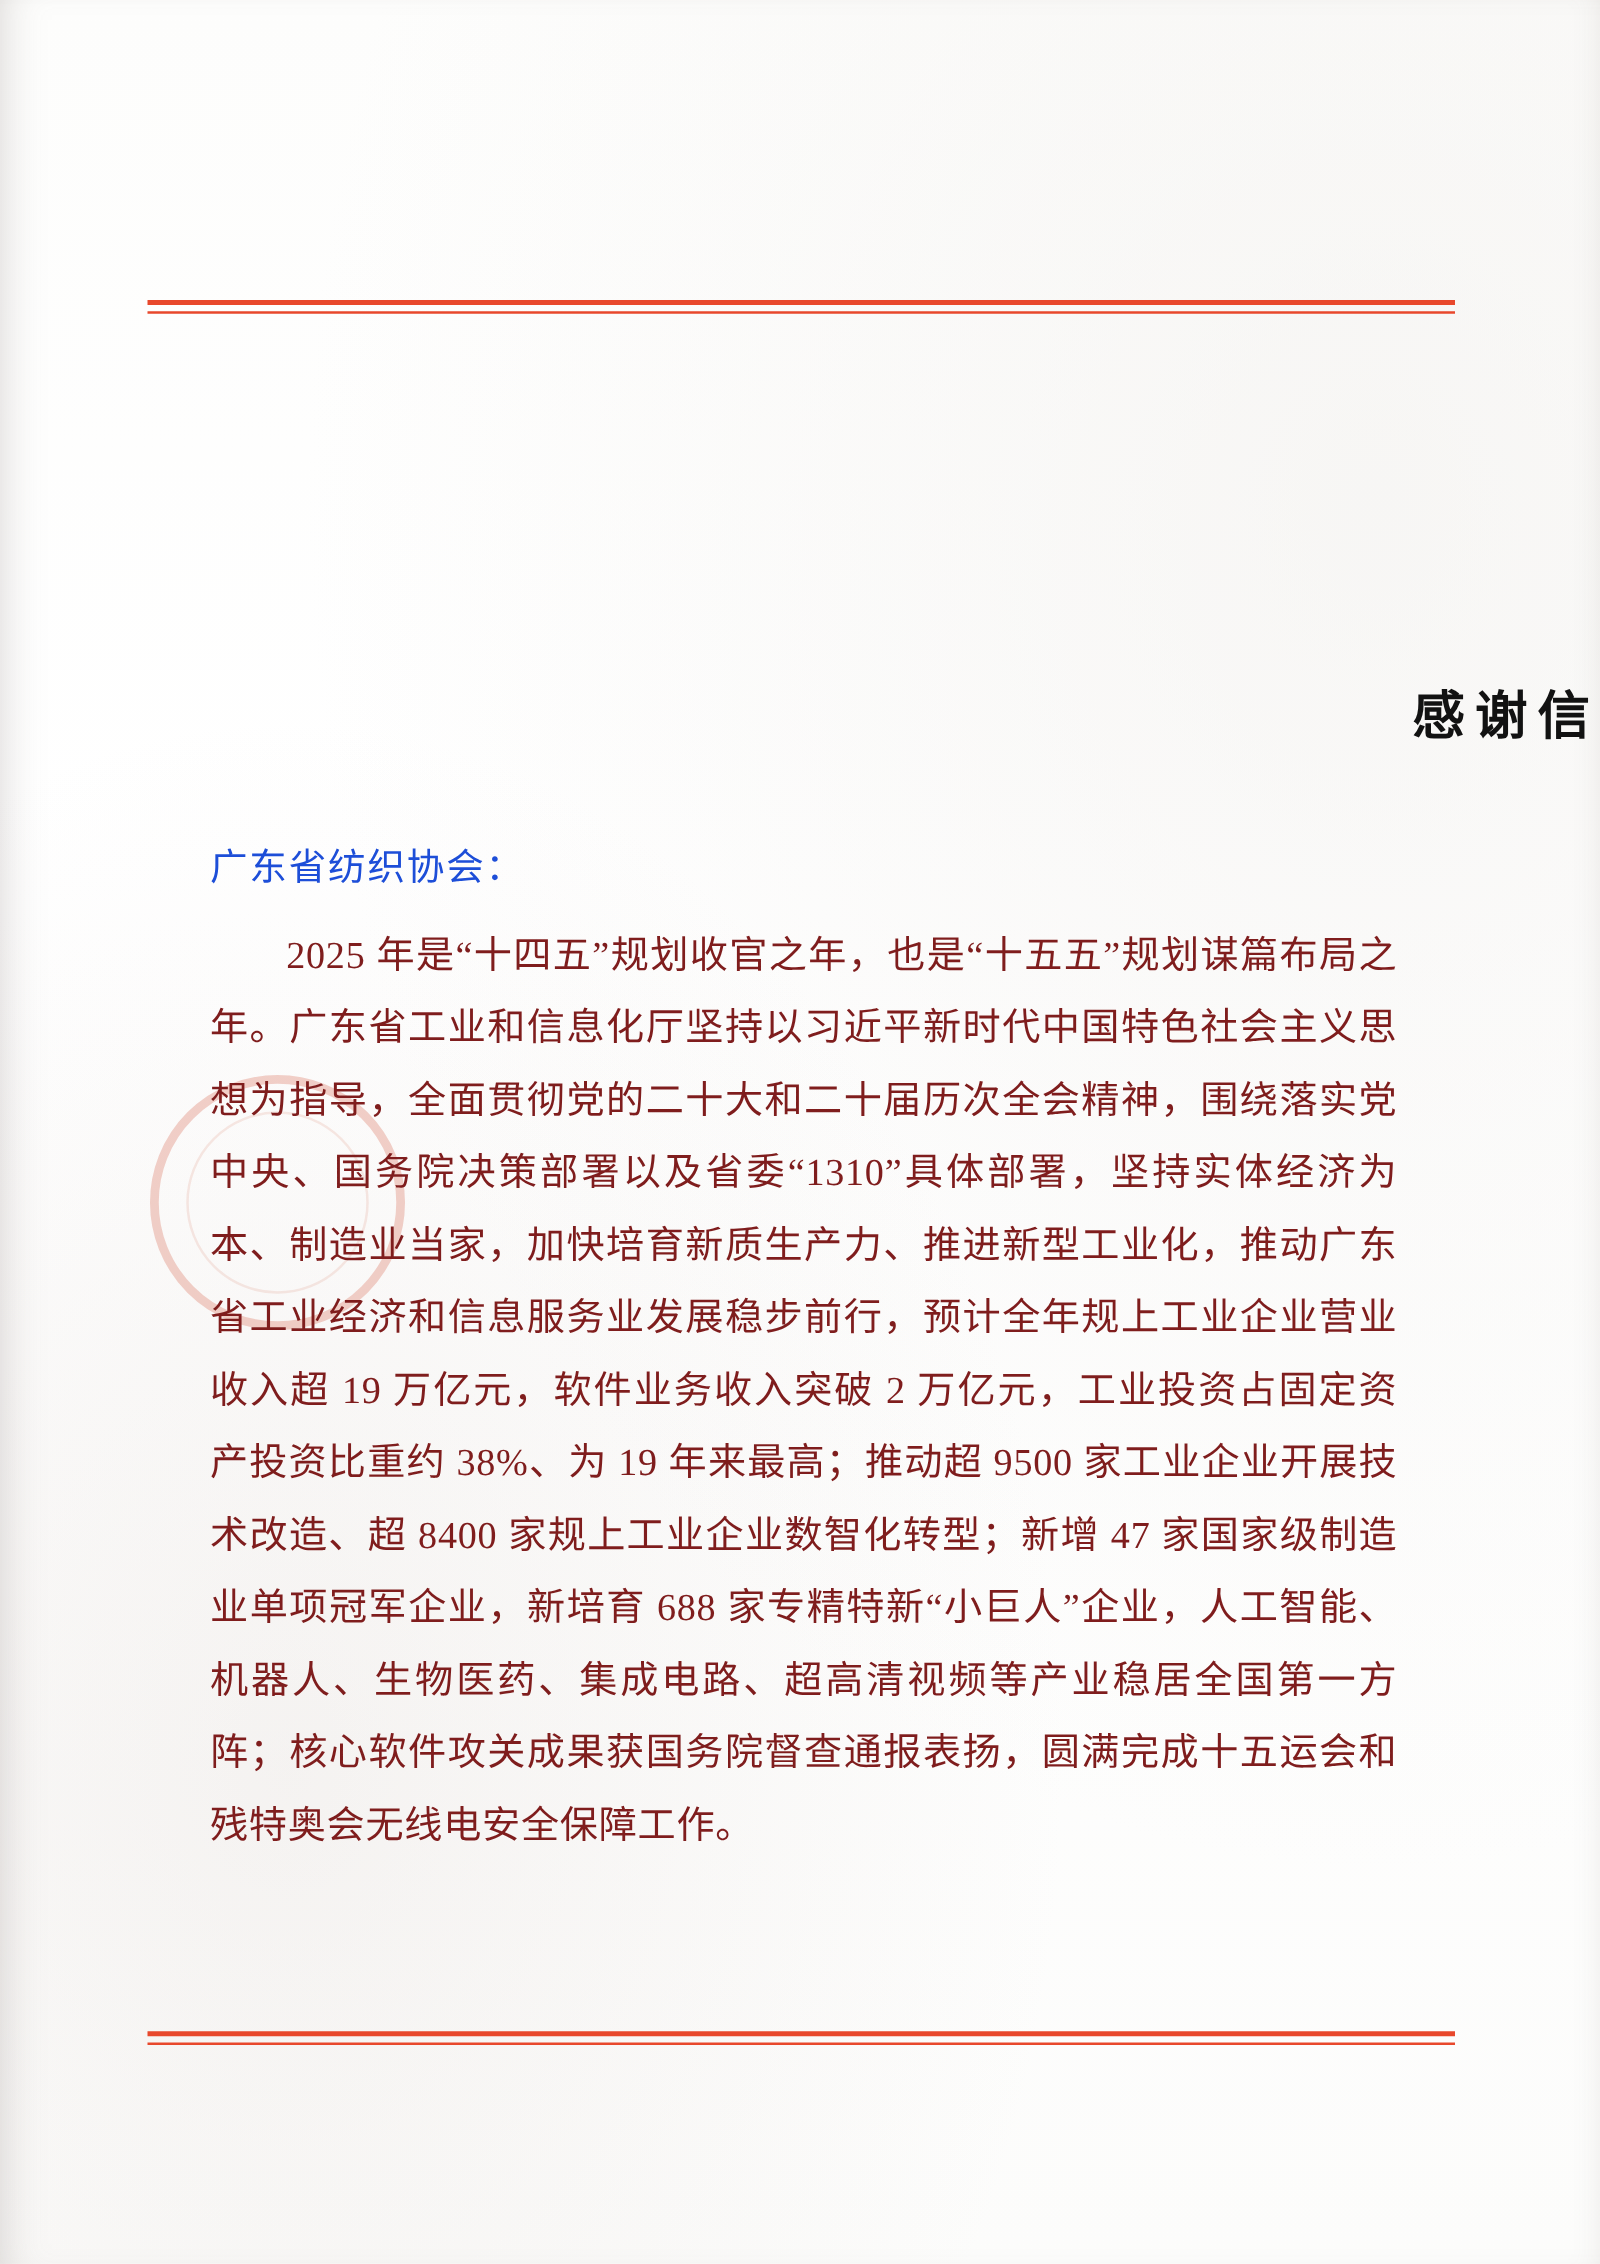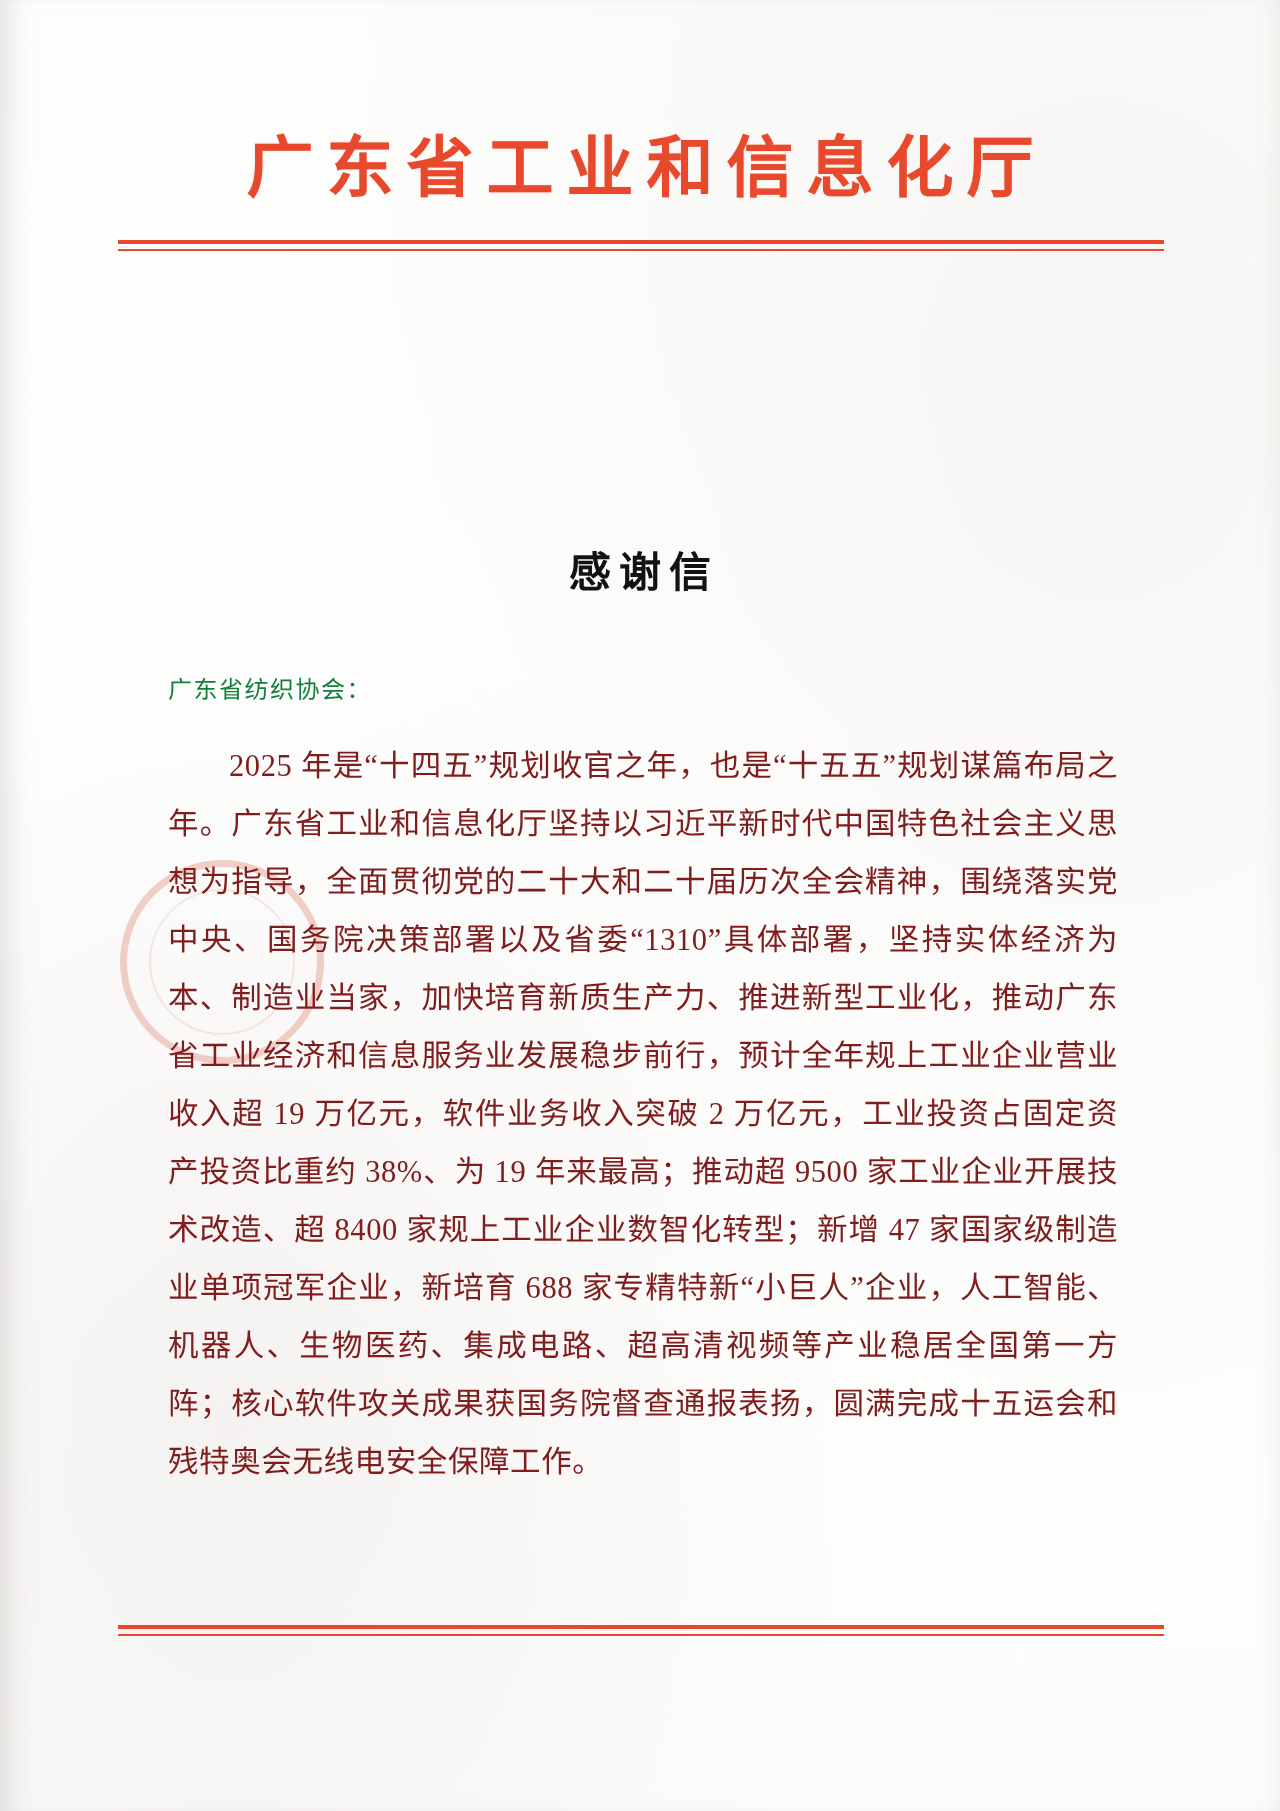--- a/index.html
+++ b/index.html
@@ -74,42 +74,42 @@
     width: 100%;
     margin-top: 5px;
   }
 
   
   .doc-title {
     position: absolute;
     top: 538px;
     left: 0;
     width: 100%;
-    text-align: center;
+    text-align: right;
     font-size: 42px;
     font-weight: bold;
     letter-spacing: 8px;
     text-indent: 8px;
     color: #121212;
     font-family: "Liberation Serif", "DejaVu Serif", serif;
   }
 
   
   .body-block {
     position: absolute;
     top: 672px;
     left: 168px;
     width: 950px;
   }
   .salutation {
-    font-size: 24px;
+    font-size: 30px;
     line-height: 1.55;
     letter-spacing: 1.5px;
-    color: #15803d;
-    margin-bottom: 28px;
+    color: #1d4ed8;
+    margin-bottom: 16px;
   }
   .para {
     font-size: 30.5px;
     line-height: 58px;
     letter-spacing: 0.6px;
     text-align: justify;
     text-align-last: left;
     text-indent: 2em;
     color: #7f1d1d;
     word-break: break-all;
@@ -145,23 +145,20 @@
     pointer-events: none;
   }
 </style>
 </head>
 <body>
 
 <div class="paper"></div>
 
 <div class="page">
 
-  <div class="letterhead">
-    <div class="letterhead-title">广东省工业和信息化厅</div>
-  </div>
 
   <div class="rule-group-top">
     <div class="rule-thick"></div>
     <div class="rule-thin"></div>
   </div>
 
   <div class="doc-title">感谢信</div>
 
   <div class="seal-ghost"></div>
 

